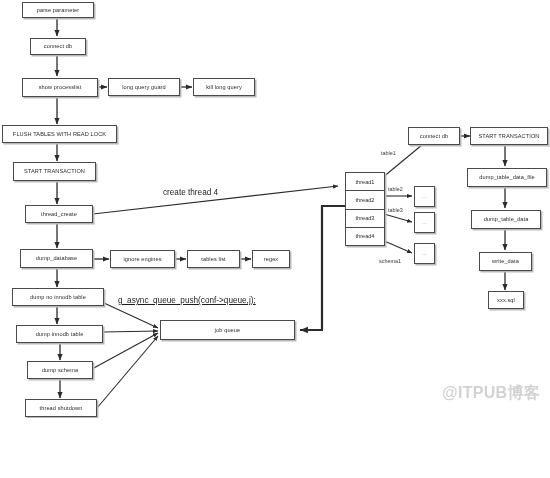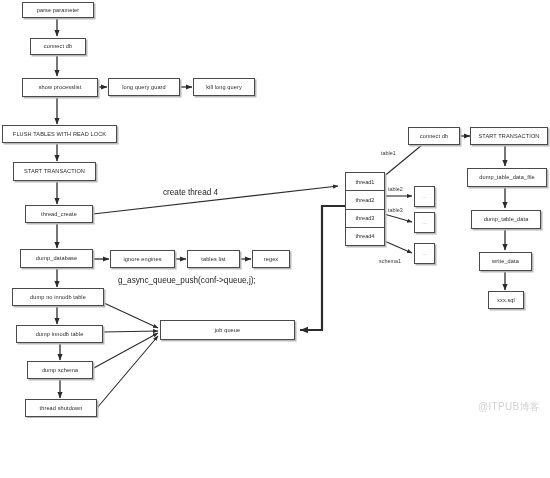--- a/index.html
+++ b/index.html
@@ -81,26 +81,27 @@
   .edge-label {
     position: absolute;
     color: #3a3a3a;
     font-size: 5.4px;
     white-space: nowrap;
     z-index: 4;
   }
   .watermark {
     position: absolute;
     right: 10px;
-    bottom: 4px;
+    bottom: 14px;
     color: #d2d2d2;
-    font-size: 10px;
+    font-size: 16px;
     letter-spacing: 0.3px;
     white-space: nowrap;
     z-index: 5;
+    font-weight: bold;
   }
 </style>
 </head>
 <body>
 
 <div id="canvas">
 
   <svg id="edge-layer" viewBox="0 0 550 478">
     <defs>
       <marker id="ah" markerWidth="7" markerHeight="7" refX="6" refY="2.6" orient="auto" markerUnits="userSpaceOnUse">
@@ -288,18 +289,18 @@
   <div class="node" style="left:479px; top:252px; width:53px; height:19px;">
     <span>write_data</span>
   </div>
 
   <div class="node" style="left:488px; top:291px; width:36px; height:18px;">
     <span>xxx.sql</span>
   </div>
 
   <div class="anno" style="left:163px; top:188px;">create thread 4</div>
 
-  <div class="anno" style="left:118px; top:276px;">g_async_queue_push(conf-&gt;queue,j);</div>
+  <div class="anno" style="left:118px; top:296px;text-decoration:underline;">g_async_queue_push(conf-&gt;queue,j);</div>
 
 
   <div class="watermark">@ITPUB博客</div>
 
 </div>
 
 </body></html>

